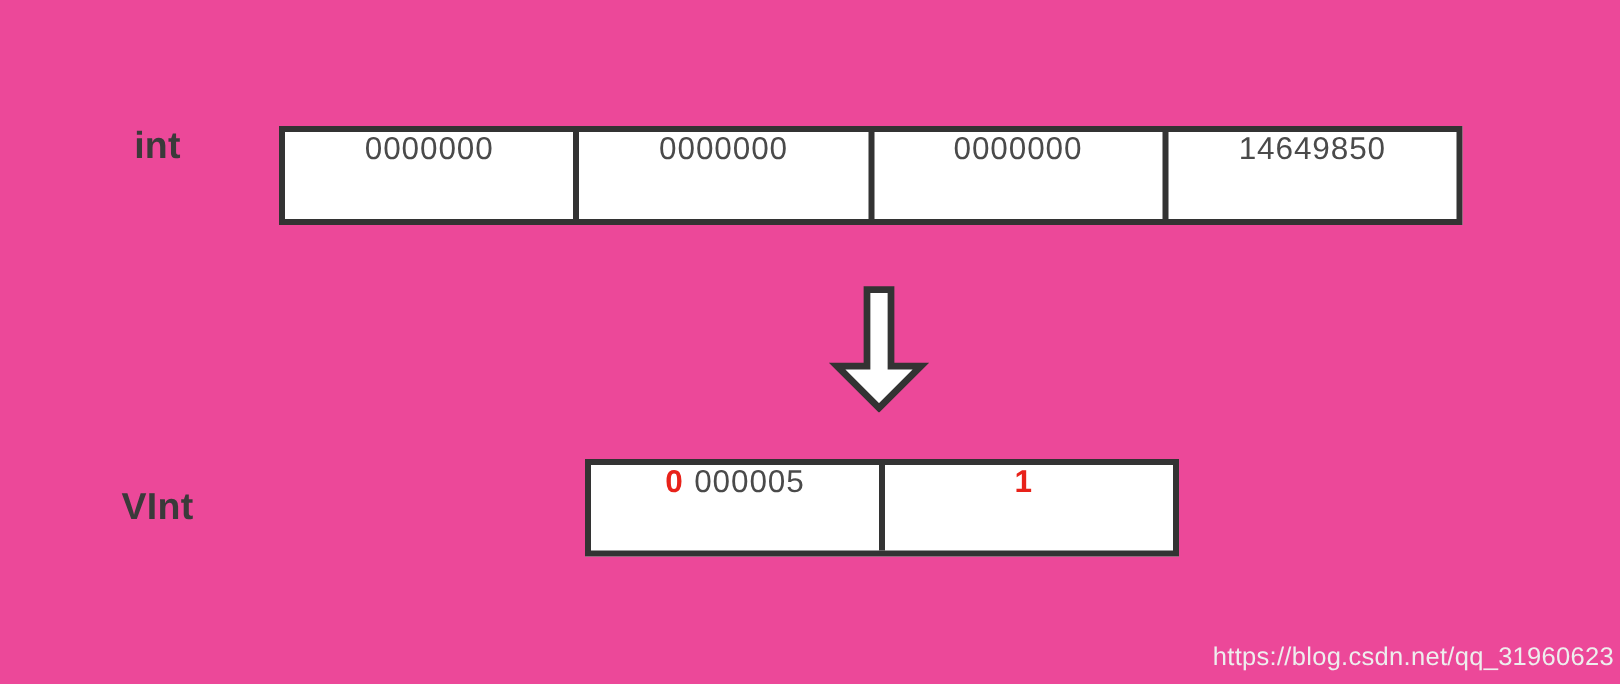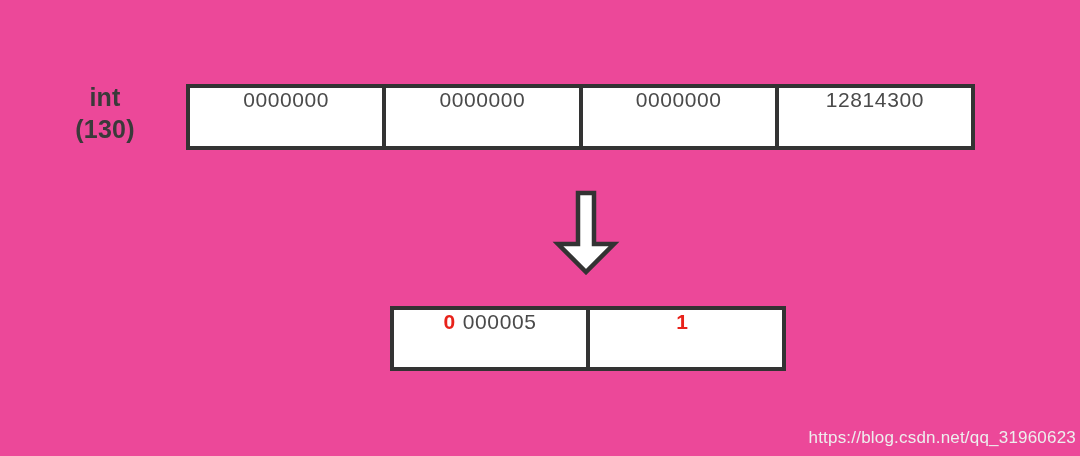--- a/index.html
+++ b/index.html
@@ -109,42 +109,44 @@
     user-select: none;
   }
 </style>
 </head>
 <body>
 
 <div id="canvas">
 
   <div id="int-label" class="row-label">
     <span class="lbl-line">int</span>
-    <span class="lbl-line">(130)</span>
   </div>
 
   <div id="int-strip" class="bit-strip">
     <div class="bit-cell">
       <span class="bit-rest">0000000</span>
     </div>
     <div class="bit-cell">
       <span class="bit-rest">0000000</span>
     </div>
     <div class="bit-cell">
       <span class="bit-rest">0000000</span>
     </div>
     <div class="bit-cell">
-      <span class="bit-rest">12814300</span>
+      <span class="bit-rest">14649850</span>
     </div>
   </div>
 
   <svg id="transform-arrow" viewBox="0 0 70 85">
     <polygon points="27,3 43,3 43,54 63,54 35,82 7,54 27,54" fill="#ffffff" stroke="#333333" stroke-width="4.5" stroke-linejoin="miter"></polygon>
   </svg>
 
+  <div id="vint-label" class="row-label">
+    <span class="lbl-line">VInt</span>
+  </div>
 
   <div id="vint-strip" class="bit-strip">
     <div class="bit-cell">
       <span class="bit-flag">0</span>
         <span class="bit-rest">000005</span>
     </div>
     <div class="bit-cell">
       <span class="bit-flag">1</span>
     </div>
   </div>

